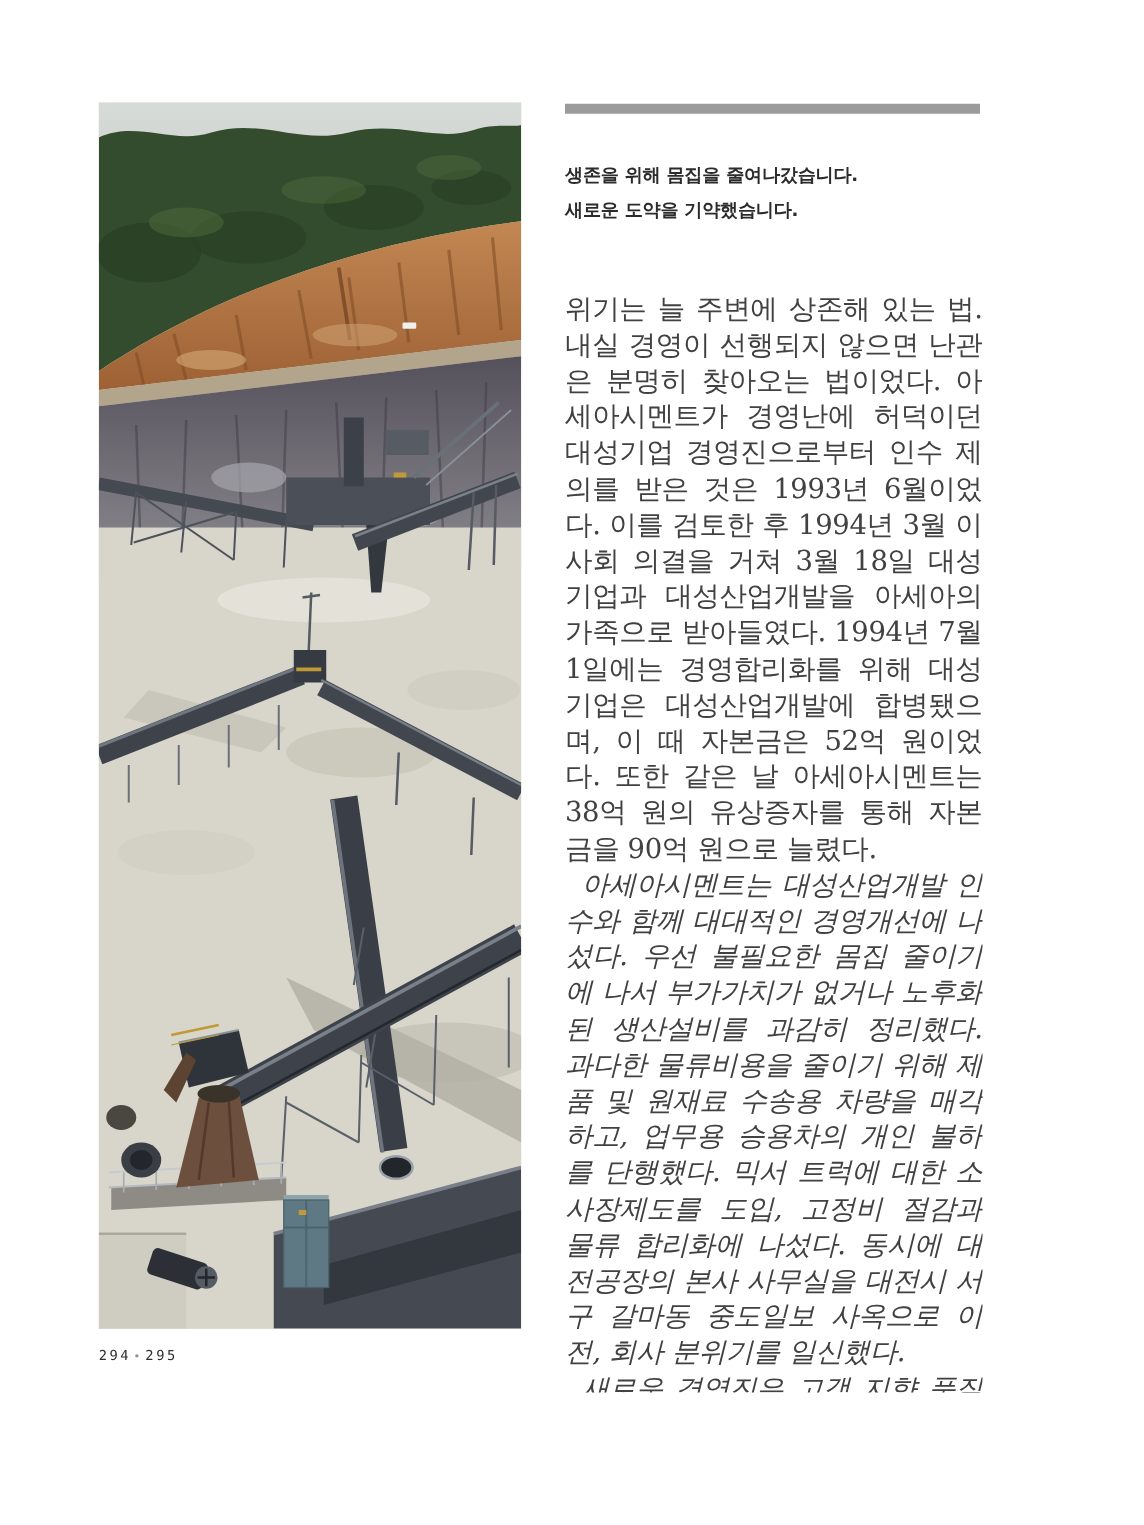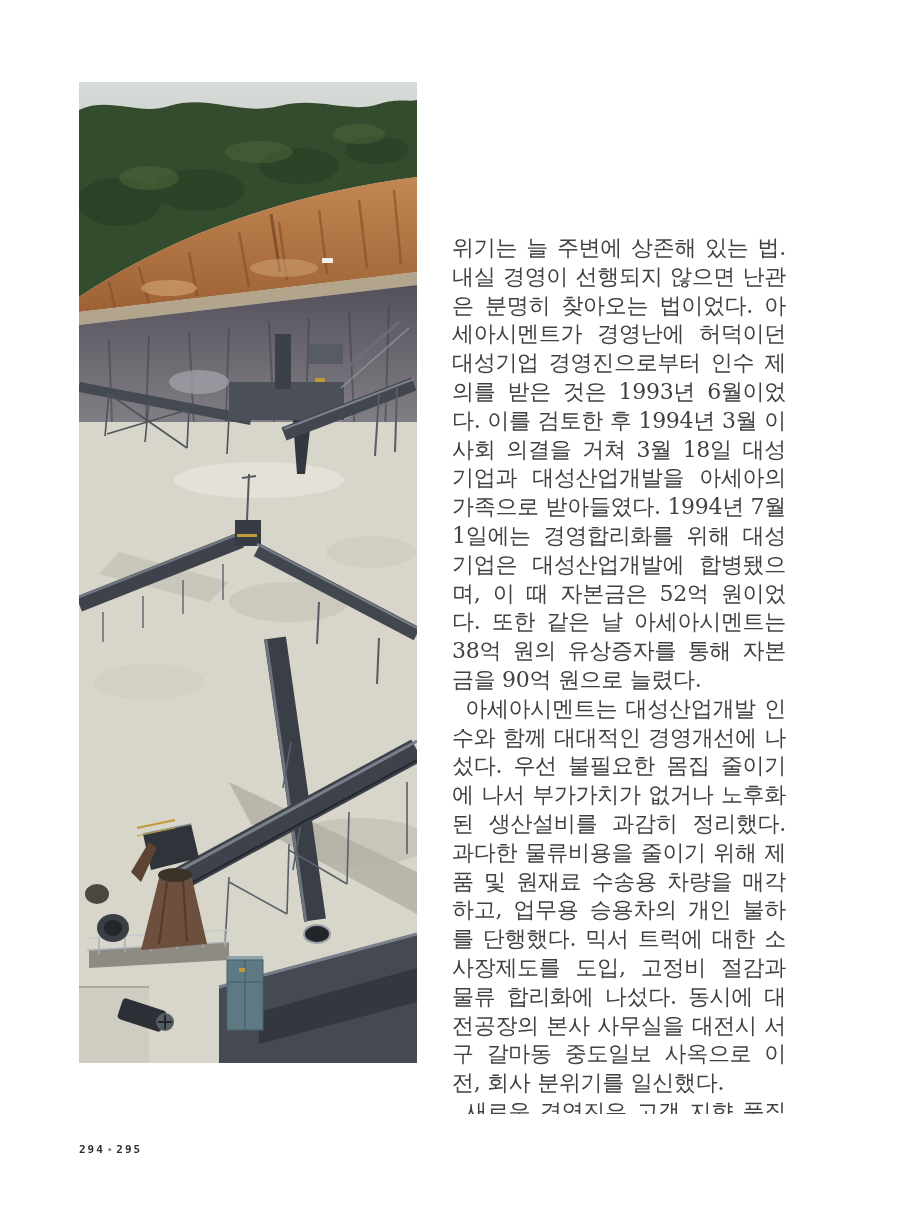--- a/index.html
+++ b/index.html
@@ -29,25 +29,25 @@
     font-weight:700;font-size:14.5px;line-height:28px;
     color:var(--headline-color);letter-spacing:-0.2px;
   }
   .body-text{
     position:absolute;left:452px;top:234px;width:334px;height:880px;overflow:hidden;
     font-family:"DejaVu Serif","Liberation Serif",serif;
     font-size:22px;line-height:28.8px;color:var(--body-color);
     text-align:justify;letter-spacing:-0.3px;
   }
   .body-text p{margin:0;}
-  .body-text p + p{text-indent:0.6em;}
+  .body-text p + p{text-indent:0.6em;font-style:italic;}
   .page-footer{
-    position:absolute;left:79px;top:1143px;
+    position:absolute;left:79px;top:1078px;
     font-family:"DejaVu Sans Mono","Liberation Mono",monospace;
-    font-weight:700;font-size:11px;letter-spacing:2px;
+    font-weight:400;font-size:11px;letter-spacing:2px;
     color:var(--page-number-color);
   }
   .page-footer .sep{color:var(--separator-color);font-size:9px;padding:0 2px;}
 </style>
 </head>
 <body>
 
 <div class="page">
 
   <div class="photo" role="img" aria-label="Aerial photo of a quarry: forested green ridge on top, ochre cliff band, dark rock face, and a pale dusty quarry floor criss-crossed by covered conveyor belts, truss bridges and crushing machinery">
@@ -216,20 +216,27 @@
       <line x1="86" y1="933" x2="86" y2="947" stroke="#23262b" stroke-width="2"></line>
 
       <rect x="148" y="874" width="36" height="8" fill="#8fa3aa"></rect>
       <rect x="148" y="878" width="36" height="70" fill="#5e7983" stroke="#49636d" stroke-width="1"></rect>
       <line x1="166" y1="878" x2="166" y2="948" stroke="#4a646e" stroke-width="1.5"></line>
       <line x1="148" y1="900" x2="184" y2="900" stroke="#4a646e" stroke-width="1.5"></line>
       <rect x="160" y="886" width="6" height="4" fill="#c09a38"></rect>
     </svg>
   </div>
 
+  <div class="right-col">
+    <div class="divider-bar"></div>
+    <div class="headline">
+      <div>생존을 위해 몸집을 줄여나갔습니다.</div>
+      <div>새로운 도약을 기약했습니다.</div>
+    </div>
+  </div>
 
   <div class="body-text">
     <p>위기는 늘 주변에 상존해 있는 법. 내실 경영이 선행되지 않으면 난관은 분명히 찾아오는 법이었다. 아세아시멘트가 경영난에 허덕이던 대성기업 경영진으로부터 인수 제의를 받은 것은 1993년 6월이었다. 이를 검토한 후 1994년 3월 이사회 의결을 거쳐 3월 18일 대성기업과 대성산업개발을 아세아의 가족으로 받아들였다. 1994년 7월 1일에는 경영합리화를 위해 대성기업은 대성산업개발에 합병됐으며, 이 때 자본금은 52억 원이었다. 또한 같은 날 아세아시멘트는 38억 원의 유상증자를 통해 자본금을 90억 원으로 늘렸다.</p>
     <p>아세아시멘트는 대성산업개발 인수와 함께 대대적인 경영개선에 나섰다. 우선 불필요한 몸집 줄이기에 나서 부가가치가 없거나 노후화된 생산설비를 과감히 정리했다. 과다한 물류비용을 줄이기 위해 제품 및 원재료 수송용 차량을 매각하고, 업무용 승용차의 개인 불하를 단행했다. 믹서 트럭에 대한 소사장제도를 도입, 고정비 절감과 물류 합리화에 나섰다. 동시에 대전공장의 본사 사무실을 대전시 서구 갈마동 중도일보 사옥으로 이전, 회사 분위기를 일신했다.</p>
     <p>새로운 경영진은 고객 지향 품질관리와 목표관리를 통한 이익극대화 방안을 강구했으며, 합리적인 중장기 경영전략을 수립해 기업 정상화에 박차를 가했다. 우선 고금리의 불합리한 차입금을 상환, 정리했고 계획적인 자금운용 체계를 마련했다. 특히 원가의 중요성을 인식시키기 위해 공장별, 제품별 원가계산제도를 도입했다. 또한 정확한 시장조사와 관련 자료 전산화, 매출 채권 회전기간 단축 등 영업 분야의 개선에도 심혈을 기울였다. 생산 부문에서도 공장 기계설비를 재배치하는 등 작업 능률과 생산성 향상을 도모했으며, 건물의 증 · 개축을 통해 작업환경 개선에도 힘썼다.</p>
 
   </div>
 
   <div class="page-footer">
     <span>294</span><span class="sep">•</span><span>295</span>

